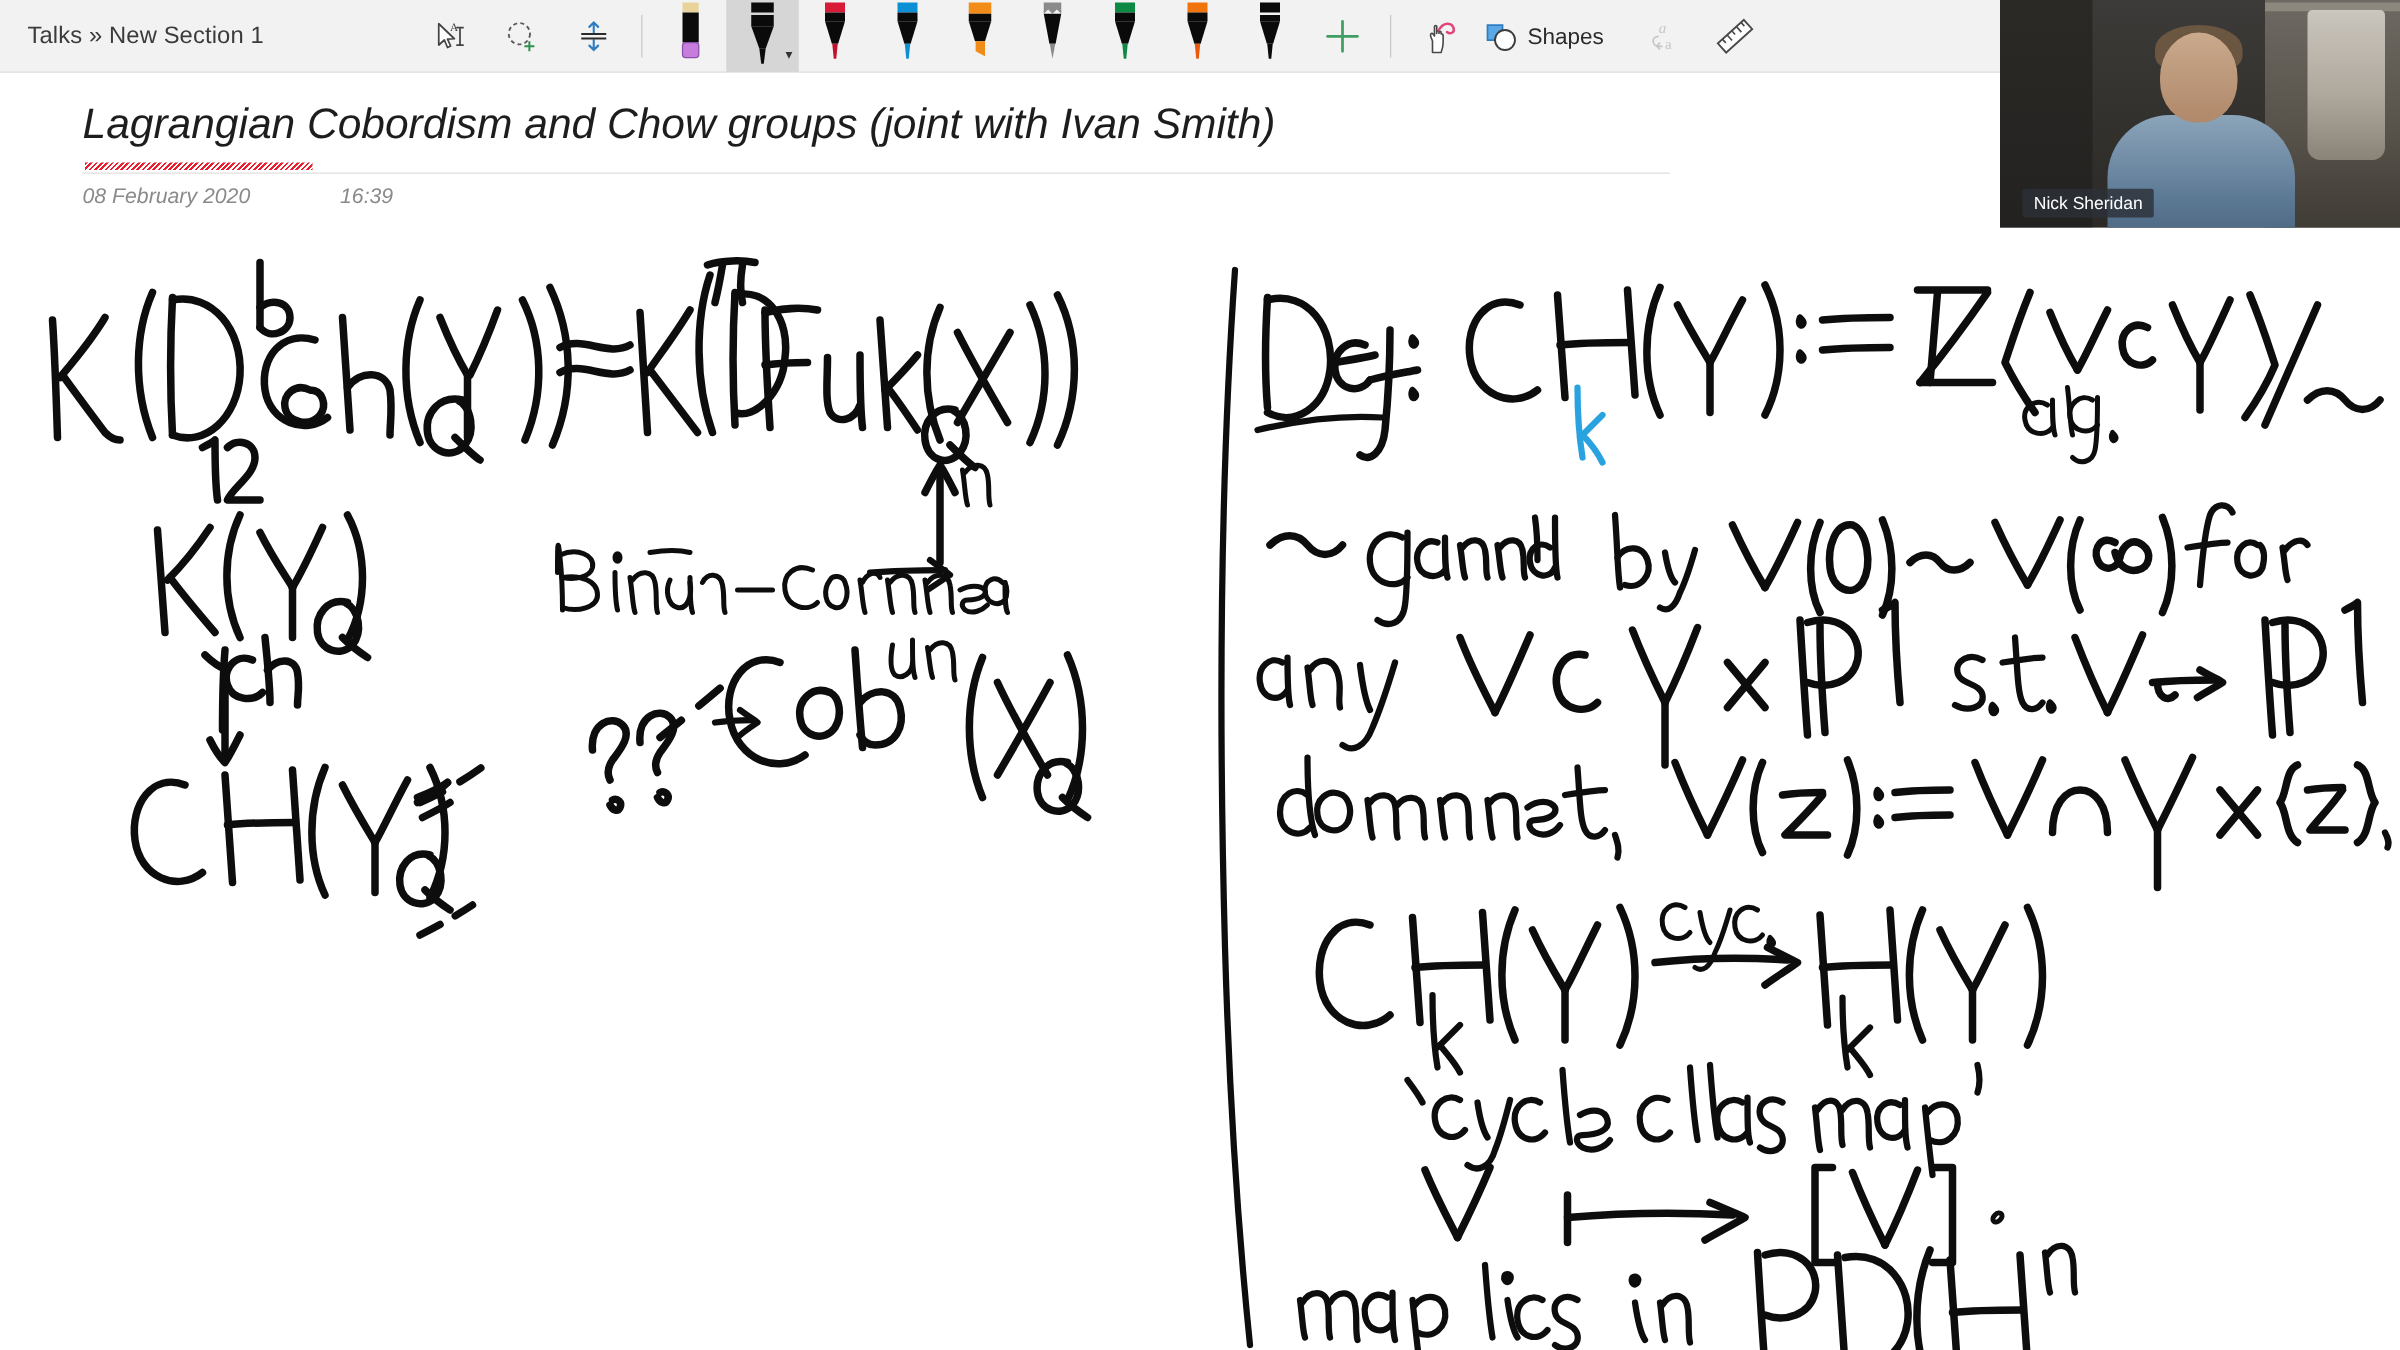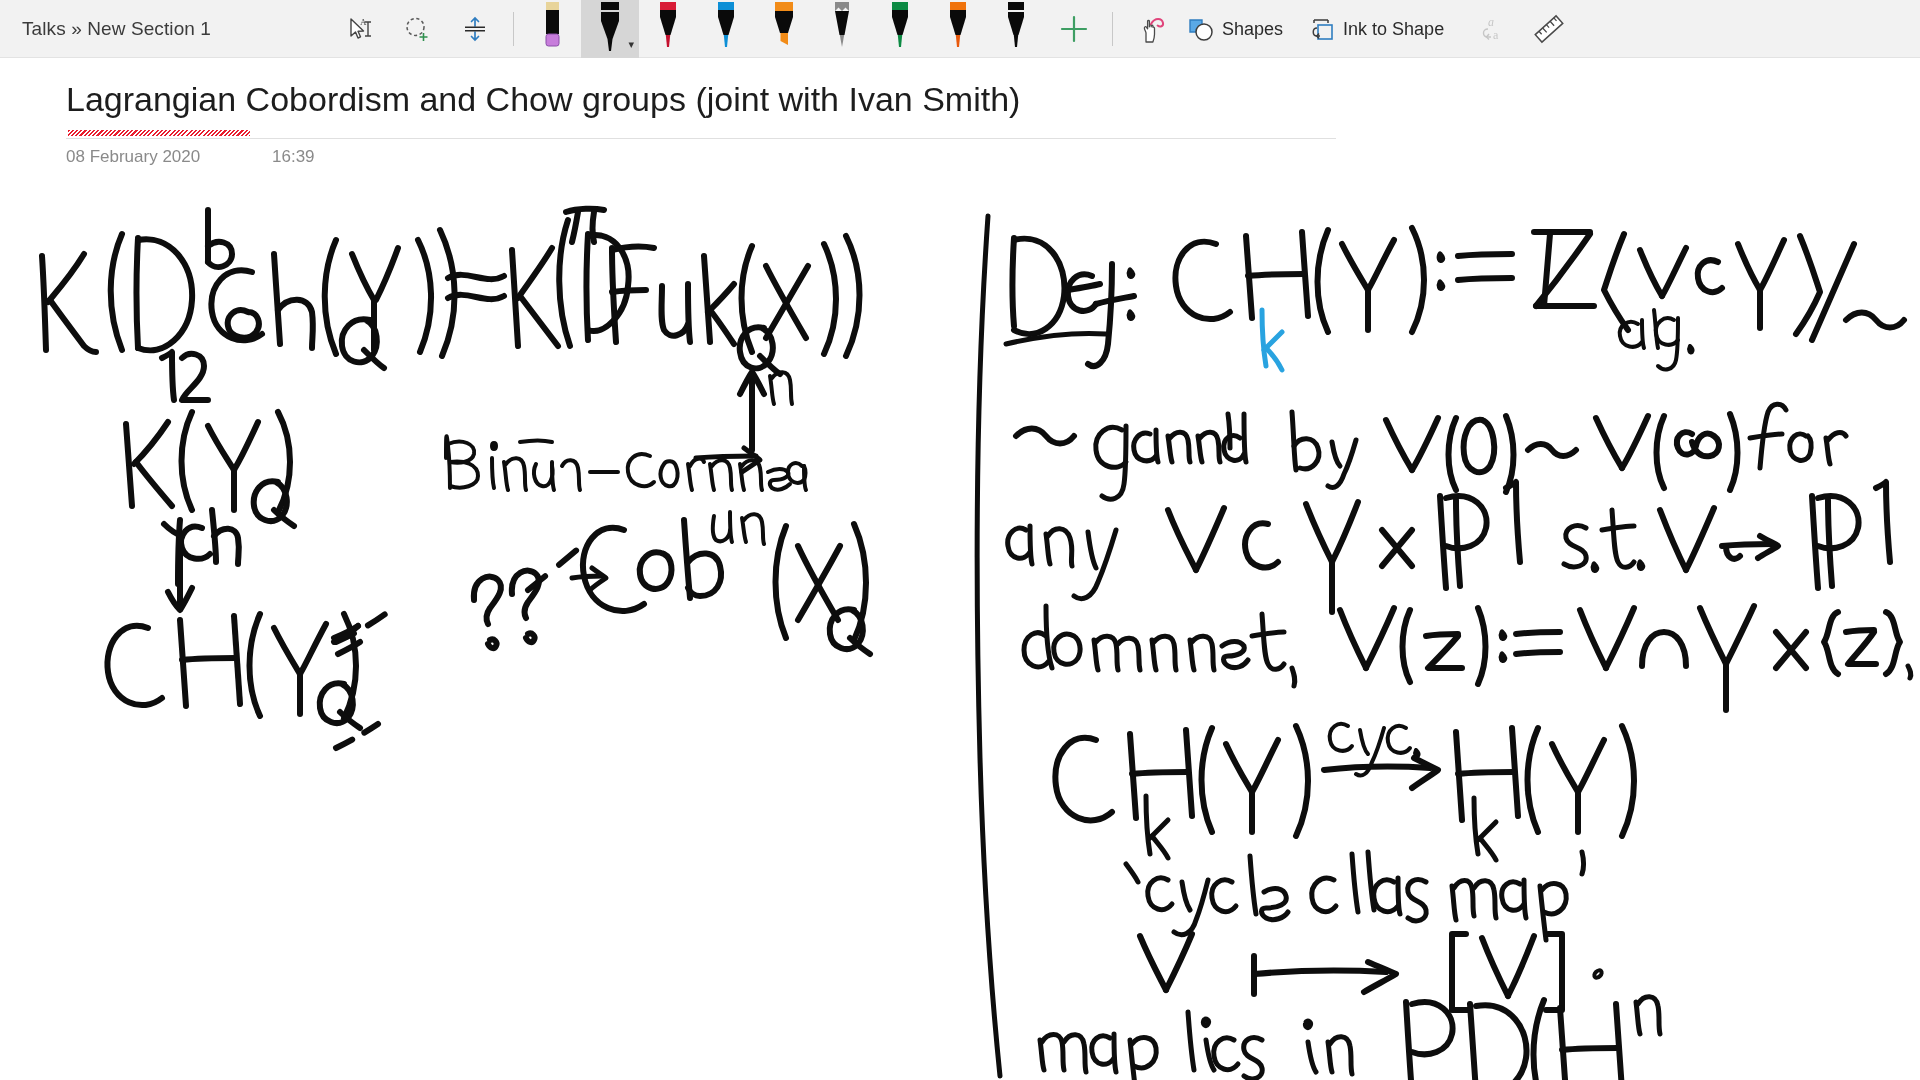--- a/index.html
+++ b/index.html
@@ -47,21 +47,21 @@
     position: absolute; right: 5px; bottom: 8px;
     font-size: 11px; color: #333; line-height: 1;
   }
 
   
   .pen-svg { display: block; }
 
   
   .page {
     position: absolute; left: 0; top: 58px;
-    width: 1920px; height: 1022px; background: #fff;
+    width: 1920px; height: 1022px; background: #fff; font-style: italic;
   }
   .page-title {
     position: absolute; left: 66px; top: 22px;
     font-size: 34px; color: #1d1d1d; font-weight: 400;
     white-space: nowrap;
     font-family: "Liberation Sans", sans-serif;
   }
   .spell-underline {
     position: absolute; left: 68px; top: 72px;
     width: 182px; height: 6px;
@@ -275,29 +275,20 @@
 
       <div class="tb-btn with-label">
         <svg width="30" height="30" viewBox="0 0 30 30" class="pen-svg">
           <path d="M4 6 h12 v12 h-12 z" fill="#5aa9e6"></path>
           <path d="M4 6 h12 v12 h-12 z" fill="none" stroke="#2f7dc0" stroke-width="1.4"></path>
           <circle cx="18" cy="18" r="8" fill="#ffffff" stroke="#3d3d3d" stroke-width="1.5"></circle>
         </svg>
         <span class="tb-label">Shapes</span>
       </div>
 
-      <div class="tb-btn with-label">
-        <svg width="30" height="30" viewBox="0 0 30 30" class="pen-svg">
-          <path d="M7 6 h14 M7 6 v3 M21 6 v3" stroke="#3d3d3d" stroke-width="1.5" fill="none"></path>
-          <rect x="11" y="11" width="14" height="14" fill="none" stroke="#2f7dc0" stroke-width="1.6"></rect>
-          <path d="M10 14 c-5 0 -5 8 0 8 h3" fill="none" stroke="#3d3d3d" stroke-width="1.5"></path>
-          <path d="M12 19.5 l-2.2 2.5 l2.2 2.4" fill="none" stroke="#3d3d3d" stroke-width="1.5"></path>
-        </svg>
-        <span class="tb-label">Ink to Shape</span>
-      </div>
 
       <div class="tb-btn disabled">
         <svg width="32" height="32" viewBox="0 0 32 32" class="pen-svg">
           <text x="13" y="13" font-family="Liberation Serif, serif" font-size="12" fill="#8a8a8a" font-style="italic">a</text>
           <text x="18" y="26" font-family="Liberation Serif, serif" font-size="12" fill="#8a8a8a">a</text>
           <path d="M13 16 c-6 0 -6 8 0 8 h3" fill="none" stroke="#8a8a8a" stroke-width="1.4"></path>
           <path d="M14 21 l-2.5 3 l2.5 2.5" fill="none" stroke="#8a8a8a" stroke-width="1.4"></path>
         </svg>
       </div>
 
@@ -831,14 +822,25 @@
             <path d="M1636 944 C1638 960 1638 970 1640 976"></path>
             <path d="M1638 946 C1644 936 1656 936 1658 948 C1660 958 1658 968 1660 976"></path>
           </g>
 
         </g>
       </svg>
     </div>
 
   </div>
 
+  <div class="webcam">
+    <div class="wc-wall"></div>
+    <div class="wc-door"></div>
+    <div class="wc-rightwall"></div>
+    <div class="wc-shelf"></div>
+    <div class="wc-hanger"></div>
+    <div class="wc-person-body2"></div>
+    <div class="wc-person-hair"></div>
+    <div class="wc-person-head"></div>
+    <div class="wc-name">Nick Sheridan</div>
+  </div>
 
 </div>
 
 </body></html>

